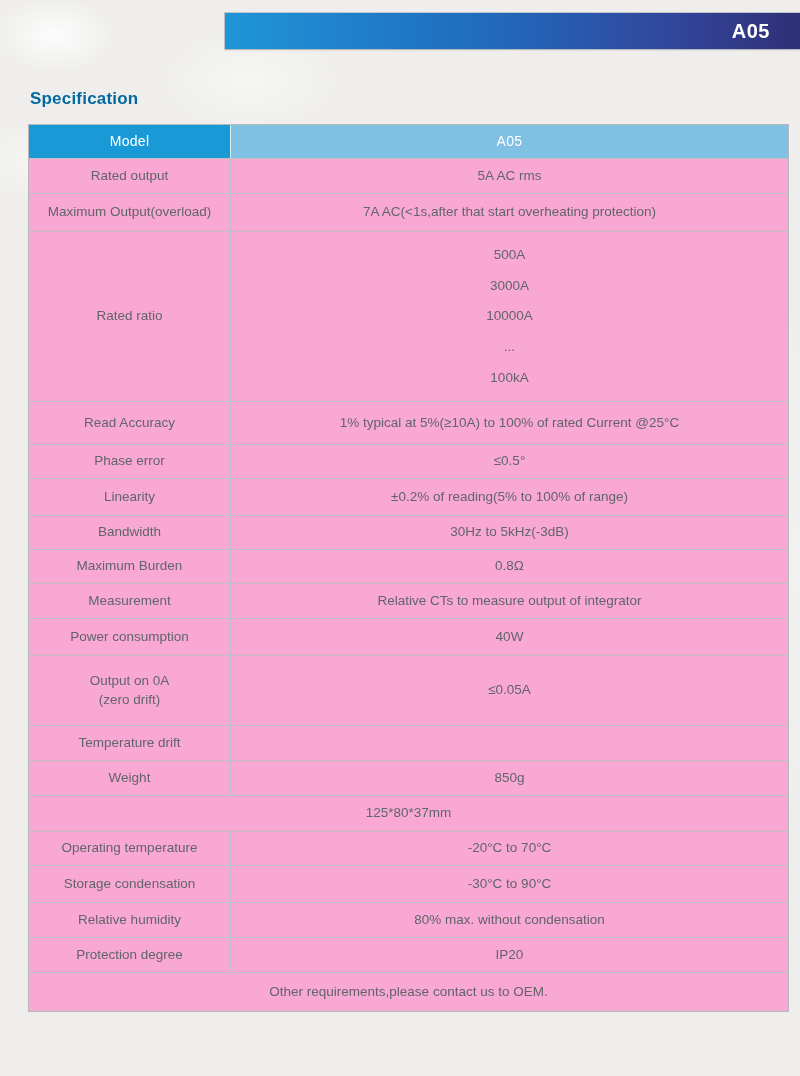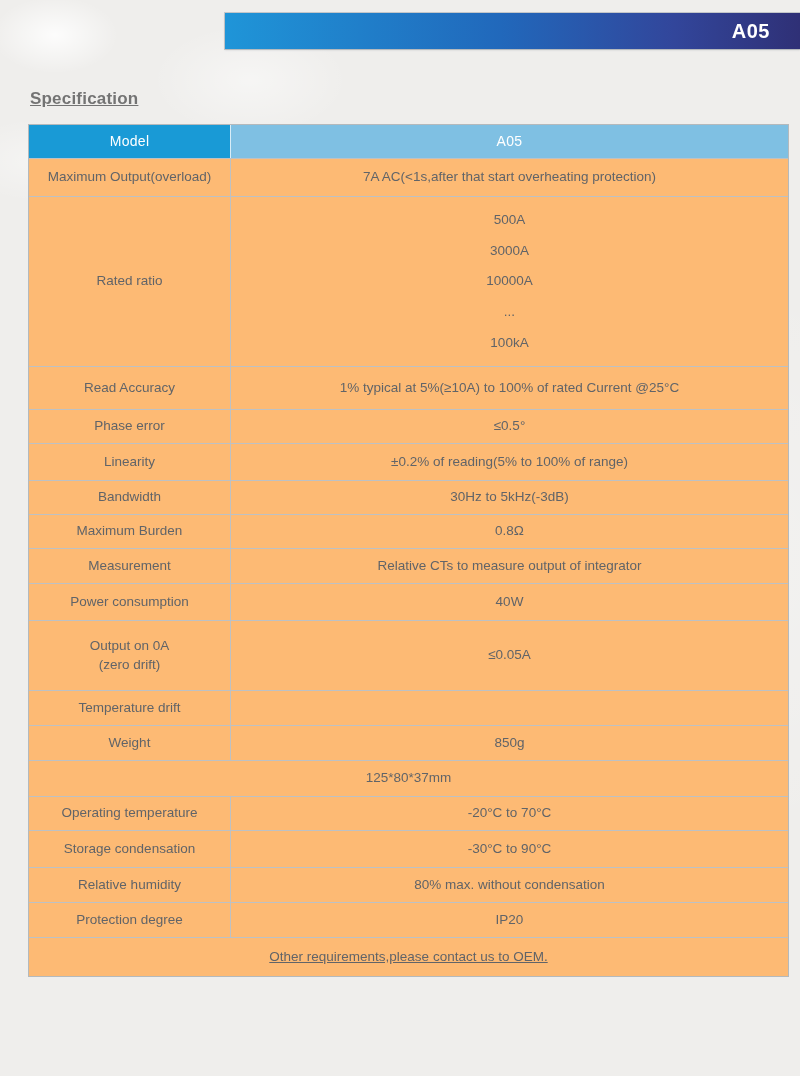--- a/index.html
+++ b/index.html
@@ -43,42 +43,41 @@
   }
 
   
   .title {
     position: absolute;
     left: 30px;
     top: 89px;
     margin: 0;
     font-size: 17px;
     font-weight: bold;
-    color: #737373;
+    color: #0369a1;
     letter-spacing: 0.2px;
-    text-decoration: underline;
   }
 
   
   .spec-table {
     position: absolute;
     left: 28px;
     top: 124px;
     width: 761px;
     border: 1px solid #b4b9bc;
-    background: #fdba74;
+    background: #f9a8d4;
     box-sizing: border-box;
     font-size: 13.5px;
   }
   .row {
     display: flex;
     box-sizing: border-box;
     border-bottom: 1px solid #bdc1c4;
   }
-  .row:last-child { border-bottom: none; text-decoration: underline; }
+  .row:last-child { border-bottom: none; }
   .cell {
     box-sizing: border-box;
     display: flex;
     flex-direction: column;
     align-items: center;
     justify-content: center;
     text-align: center;
     line-height: 1.35;
     padding: 2px 8px;
   }
@@ -117,20 +116,28 @@
 
     <div class="row header-row" style="height:34px">
       <div class="cell label">
         <span>Model</span>
       </div>
       <div class="cell value">
         <span>A05</span>
       </div>
     </div>
 
+    <div class="row" style="height:35px">
+      <div class="cell label">
+        <span>Rated output</span>
+      </div>
+      <div class="cell value">
+        <span>5A AC rms</span>
+      </div>
+    </div>
 
     <div class="row" style="height:38px">
       <div class="cell label">
         <span>Maximum Output(overload)</span>
       </div>
       <div class="cell value">
         <span>7A AC(&lt;1s,after that start overheating protection)</span>
       </div>
     </div>
 

